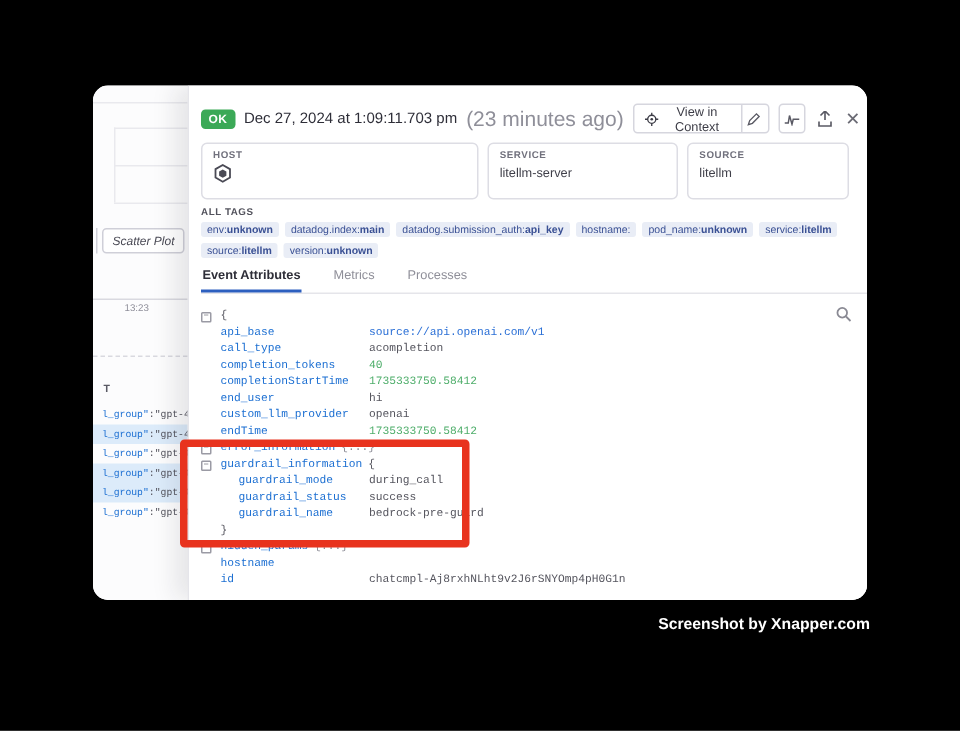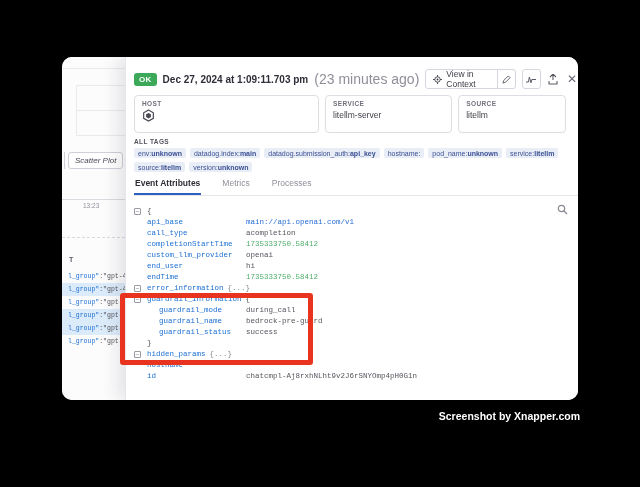--- a/index.html
+++ b/index.html
@@ -31,27 +31,27 @@
   
   .panel { position:absolute; left:63px; top:0; right:0; bottom:0; background:#fff;
     border-left:1px solid #e5e5ea; box-shadow:-8px 0 16px rgba(30,34,40,.10);
     border-radius:0 10px 10px 0; }
 
   
   .ev-header { position:absolute; top:12px; left:8px; right:10px; height:20px;
     display:flex; align-items:center; gap:6px; }
   .ok-badge { background:#3ba957; color:#fff; font-size:8px; font-weight:bold;
     padding:2px 5px; border-radius:3px; letter-spacing:.3px; }
-  .ev-title { font-size:10px; font-weight:bold; color:#2e2e38; white-space:nowrap; }
+  .ev-title { font-size:10px; font-weight:normal; color:#2e2e38; white-space:nowrap; }
   .ev-rel { font-size:14px; color:#8f8f99; white-space:nowrap; }
   .hdr-right { margin-left:auto; display:flex; align-items:center; gap:6px; }
   .ctx-group { display:flex; align-items:center; border:1px solid #d6d6de; border-radius:3px;
     height:20px; background:#fff; }
   .ctx-btn { display:flex; align-items:center; gap:4px; padding:0 7px; font-size:8.5px;
-    color:#3c3c46; height:100%; cursor:pointer; }
+    color:#3c3c46; height:100%; cursor:pointer;text-align:center; }
   .ctx-sep { width:1px; height:100%; background:#d6d6de; }
   .icon-sq { width:22px; height:100%; display:flex; align-items:center; justify-content:center;
     color:#5a5a64; cursor:pointer; }
   .icon-box { width:22px; height:20px; border:1px solid #d6d6de; border-radius:3px;
     display:flex; align-items:center; justify-content:center; color:#5a5a64; background:#fff; }
   .icon-plain { width:16px; height:20px; display:flex; align-items:center; justify-content:center;
     color:#5a5a64; }
   .close-x { font-size:12px; color:#6a6a74; width:16px; text-align:center; cursor:pointer; }
 
   
@@ -223,41 +223,46 @@
         <div id="attr-list">
             <div class="attr-row">
               <span class="gutter">
                 <span class="toggle">−</span>
               </span>
               <span class="brace">{</span>
             </div>
             <div class="attr-row">
               <span class="gutter"></span>
               <span class="k">api_base</span>
-              <span class="v-link">main://api.openai.com/v1</span>
+              <span class="v-link">source://api.openai.com/v1</span>
             </div>
             <div class="attr-row">
               <span class="gutter"></span>
               <span class="k">call_type</span>
               <span class="v-text">acompletion</span>
             </div>
             <div class="attr-row">
               <span class="gutter"></span>
+              <span class="k">completion_tokens</span>
+              <span class="v-number">40</span>
+            </div>
+            <div class="attr-row">
+              <span class="gutter"></span>
               <span class="k">completionStartTime</span>
               <span class="v-number">1735333750.58412</span>
             </div>
             <div class="attr-row">
               <span class="gutter"></span>
+              <span class="k">end_user</span>
+              <span class="v-text">hi</span>
+            </div>
+            <div class="attr-row">
+              <span class="gutter"></span>
               <span class="k">custom_llm_provider</span>
               <span class="v-text">openai</span>
-            </div>
-            <div class="attr-row">
-              <span class="gutter"></span>
-              <span class="k">end_user</span>
-              <span class="v-text">hi</span>
             </div>
             <div class="attr-row">
               <span class="gutter"></span>
               <span class="k">endTime</span>
               <span class="v-number">1735333750.58412</span>
             </div>
             <div class="attr-row">
               <span class="gutter">
                 <span class="toggle">−</span>
               </span>
@@ -273,28 +278,28 @@
             </div>
             <div class="attr-row">
               <span class="gutter"></span>
               <span class="ind2"></span>
               <span class="k k2">guardrail_mode</span>
               <span class="v-text">during_call</span>
             </div>
             <div class="attr-row">
               <span class="gutter"></span>
               <span class="ind2"></span>
+              <span class="k k2">guardrail_status</span>
+              <span class="v-text">success</span>
+            </div>
+            <div class="attr-row">
+              <span class="gutter"></span>
+              <span class="ind2"></span>
               <span class="k k2">guardrail_name</span>
               <span class="v-text">bedrock-pre-guard</span>
-            </div>
-            <div class="attr-row">
-              <span class="gutter"></span>
-              <span class="ind2"></span>
-              <span class="k k2">guardrail_status</span>
-              <span class="v-text">success</span>
             </div>
             <div class="attr-row">
               <span class="gutter"></span>
               <span class="brace">}</span>
             </div>
             <div class="attr-row">
               <span class="gutter">
                 <span class="toggle">−</span>
               </span>
               <span class="k auto">hidden_params</span>

